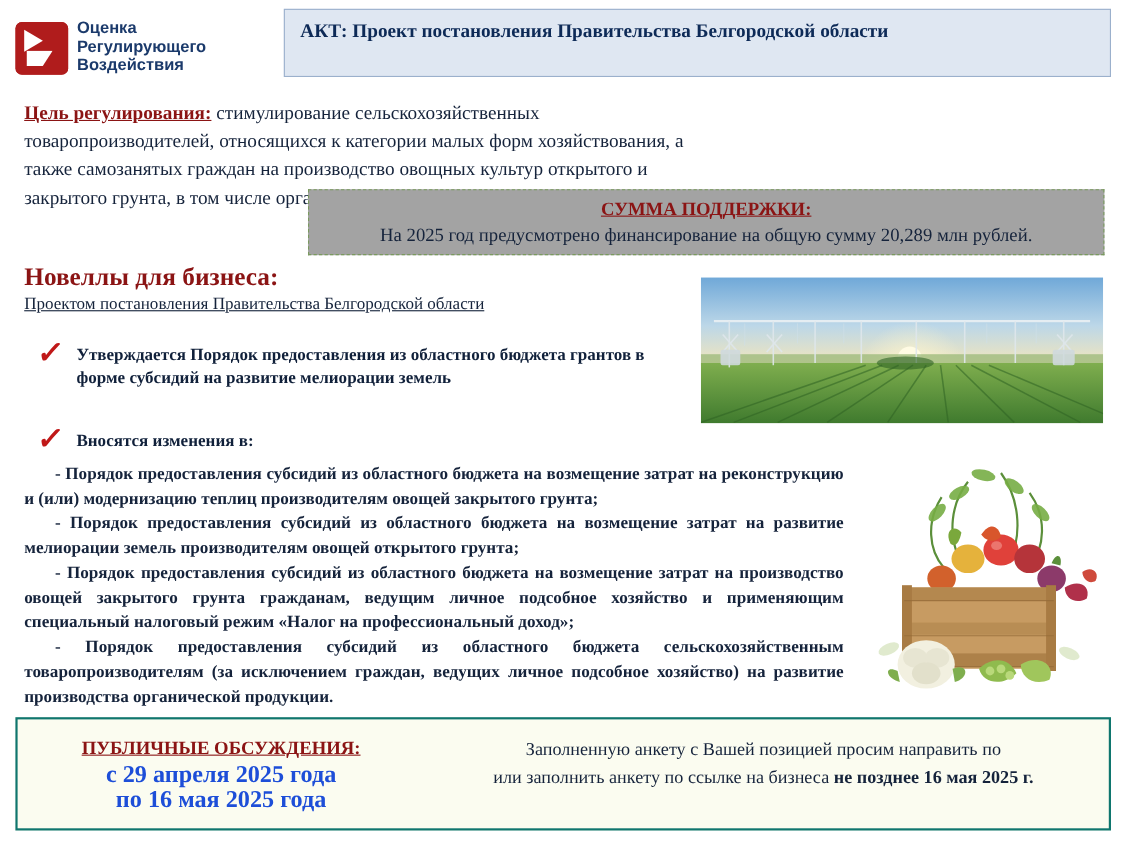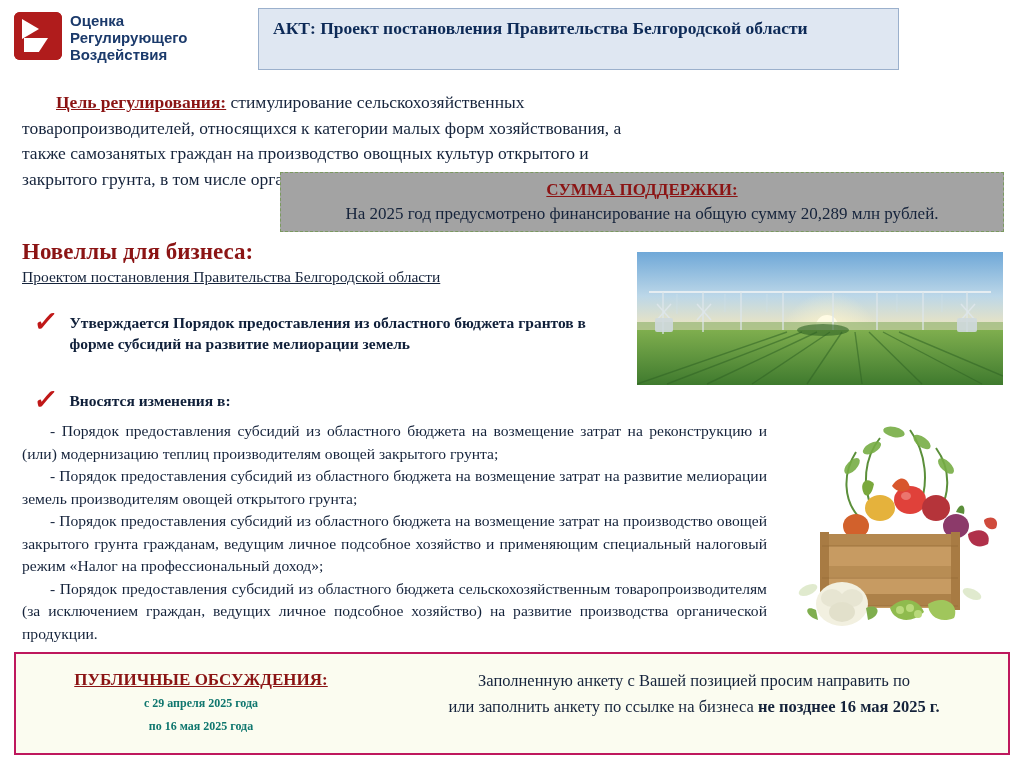--- a/index.html
+++ b/index.html
@@ -18,21 +18,21 @@
   .header {
     position: absolute;
     left: 0; top: 0;
     width: 1024px; height: 78px;
   }
   .logo-block {
     position: absolute;
     left: 14px; top: 12px;
     width: 230px; height: 56px;
     display: flex;
-    align-items: flex-start;
+    align-items: flex-end;
     gap: 8px;
   }
   .logo-mark {
     width: 48px; height: 48px;
     border-radius: 6px;
     background: #b01c1c;
     position: relative;
     flex: none;
     box-shadow: inset 0 0 0 2px #b01c1c;
   }
@@ -57,21 +57,21 @@
     font-family: "Liberation Sans", sans-serif;
     font-weight: bold;
     font-size: 15px;
     line-height: 17px;
     color: #0f2d5e;
   }
   .logo-text .l1 { color: #1b3a6b; }
   .title-box {
     position: absolute;
     left: 258px; top: 8px;
-    width: 641px; height: 62px;
+    width: 752px; height: 62px;
     background: #dfe7f2;
     border: 1px solid #9bb0cc;
     padding: 7px 10px 5px 14px;
   }
   .title-box .line {
     font-family: "Liberation Serif", serif;
     font-weight: bold;
     font-size: 17.5px;
     line-height: 24px;
     color: #0d2a57;
@@ -87,21 +87,20 @@
   .goal p {
     margin: 0;
     font-size: 17.5px;
     line-height: 25.5px;
     color: #15233b;
   }
   .goal-label {
     color: #8b1414;
     font-weight: bold;
     text-decoration: underline;
-    margin-left: 34px;
   }
 
   
   .sum-box {
     position: absolute;
     left: 280px; top: 172px;
     width: 724px; height: 60px;
     border: 1.5px dashed #7a9a5e;
     background: #a3a3a3;
     text-align: center;
@@ -173,20 +172,21 @@
     left: 22px; top: 420px;
     width: 745px;
   }
   .paras p {
     margin: 0 0 0 0;
     font-size: 15.6px;
     line-height: 22.5px;
     text-align: justify;
     text-indent: 28px;
     color: #15233b;
+    font-weight: bold;
   }
 
   
   .img-field {
     position: absolute;
     left: 637px; top: 252px;
     width: 366px; height: 133px;
     overflow: hidden;
     border: 0;
   }
@@ -196,40 +196,40 @@
     width: 250px; height: 238px;
     overflow: hidden;
   }
 
   
   .footer {
     position: absolute;
     left: 14px; top: 652px;
     width: 996px; height: 103px;
     background: #fbfcf0;
-    border: 2px solid #be185d;
+    border: 2px solid #0f766e;
   }
   .footer-left {
     position: absolute;
     left: 10px; top: 14px;
     width: 350px;
     text-align: center;
   }
   .pub-title {
     color: #8b1414;
     font-weight: bold;
     font-size: 17px;
     text-decoration: underline;
     line-height: 24px;
   }
   .pub-date {
     font-weight: bold;
-    font-size: 12px;
+    font-size: 22px;
     line-height: 23px;
-    color: #0f766e;
+    color: #1d4ed8;
   }
   .footer-right {
     position: absolute;
     left: 370px; top: 14px;
     width: 616px;
     text-align: center;
     font-size: 16.5px;
     line-height: 26px;
     color: #15233b;
   }

